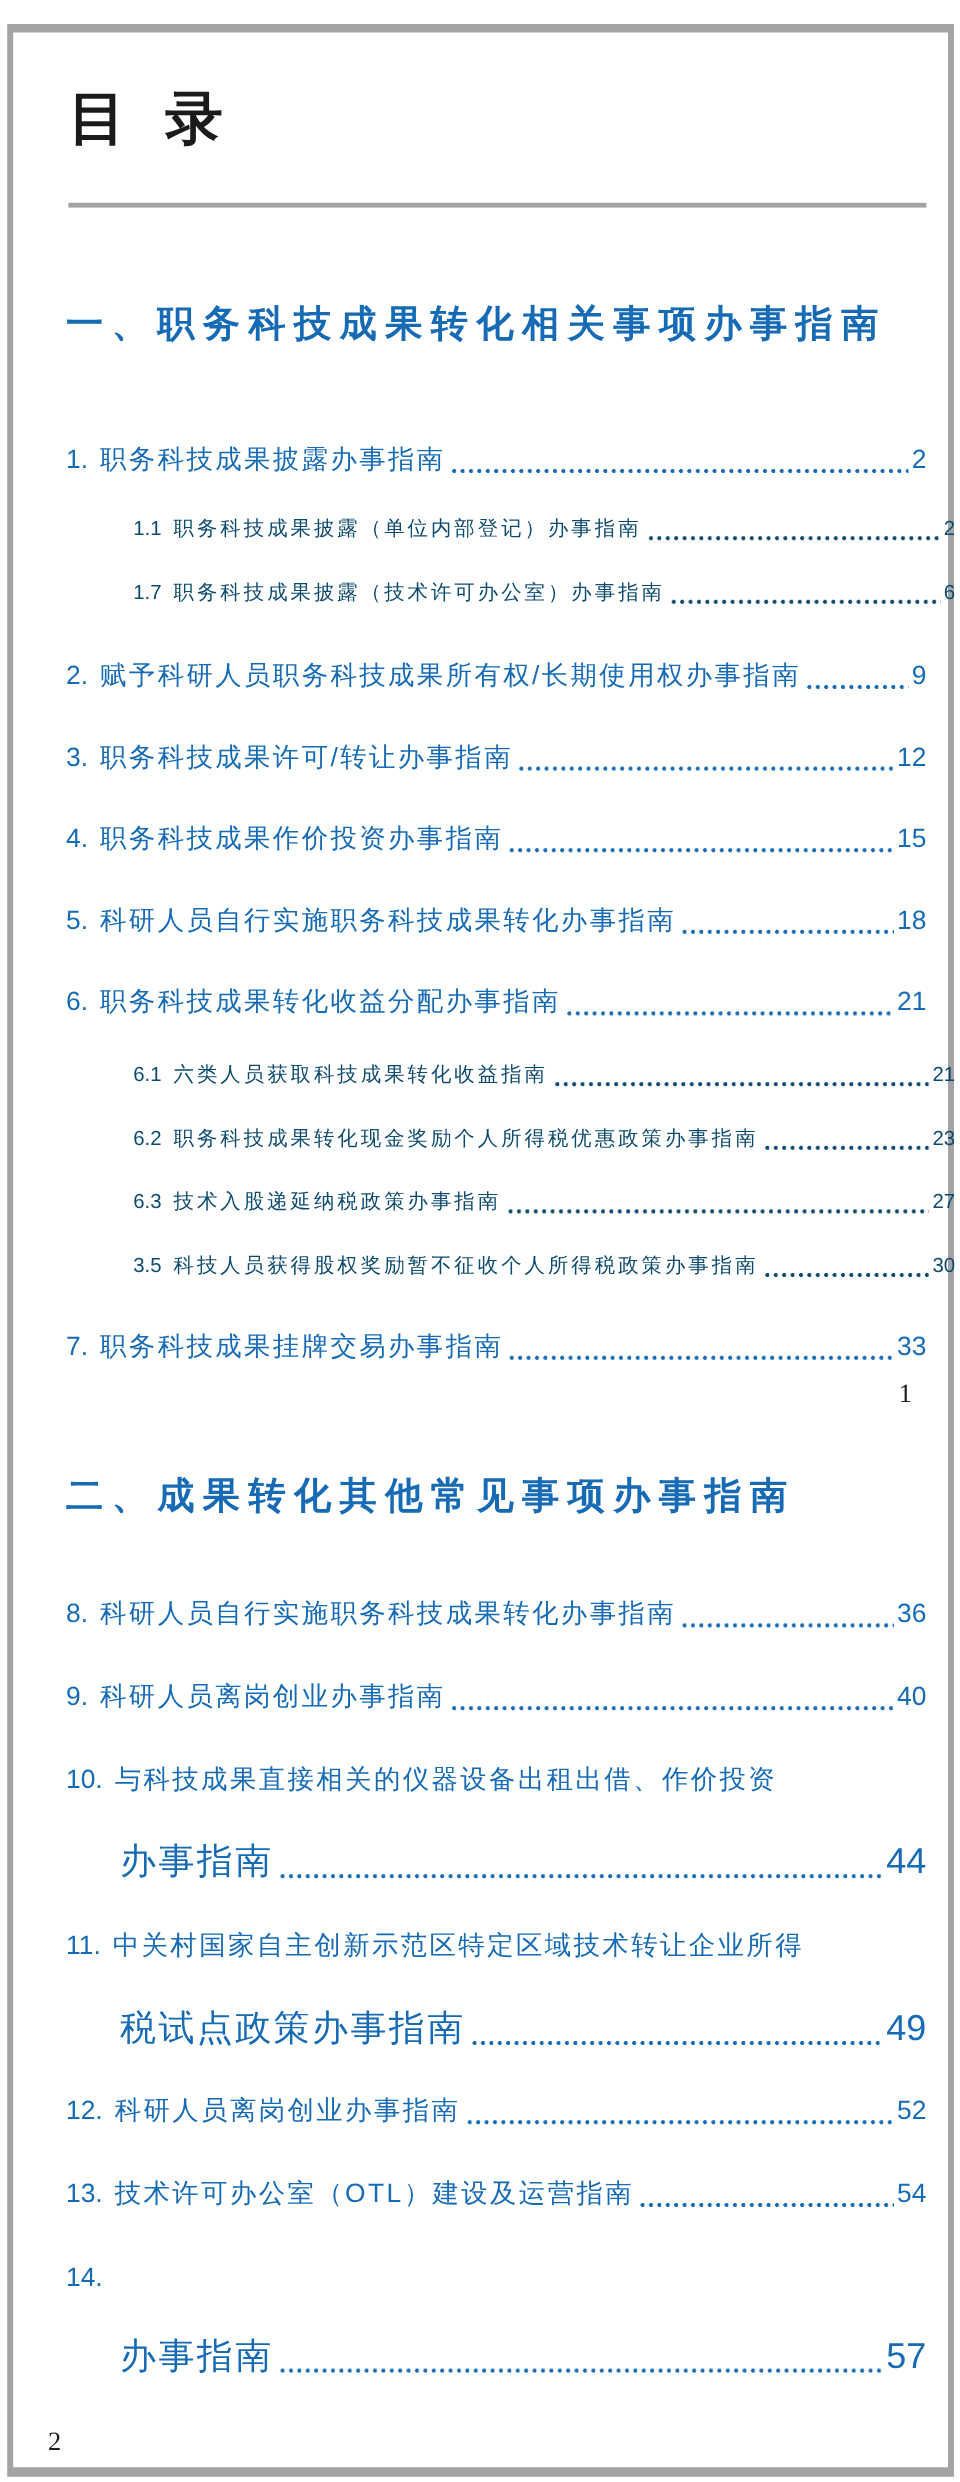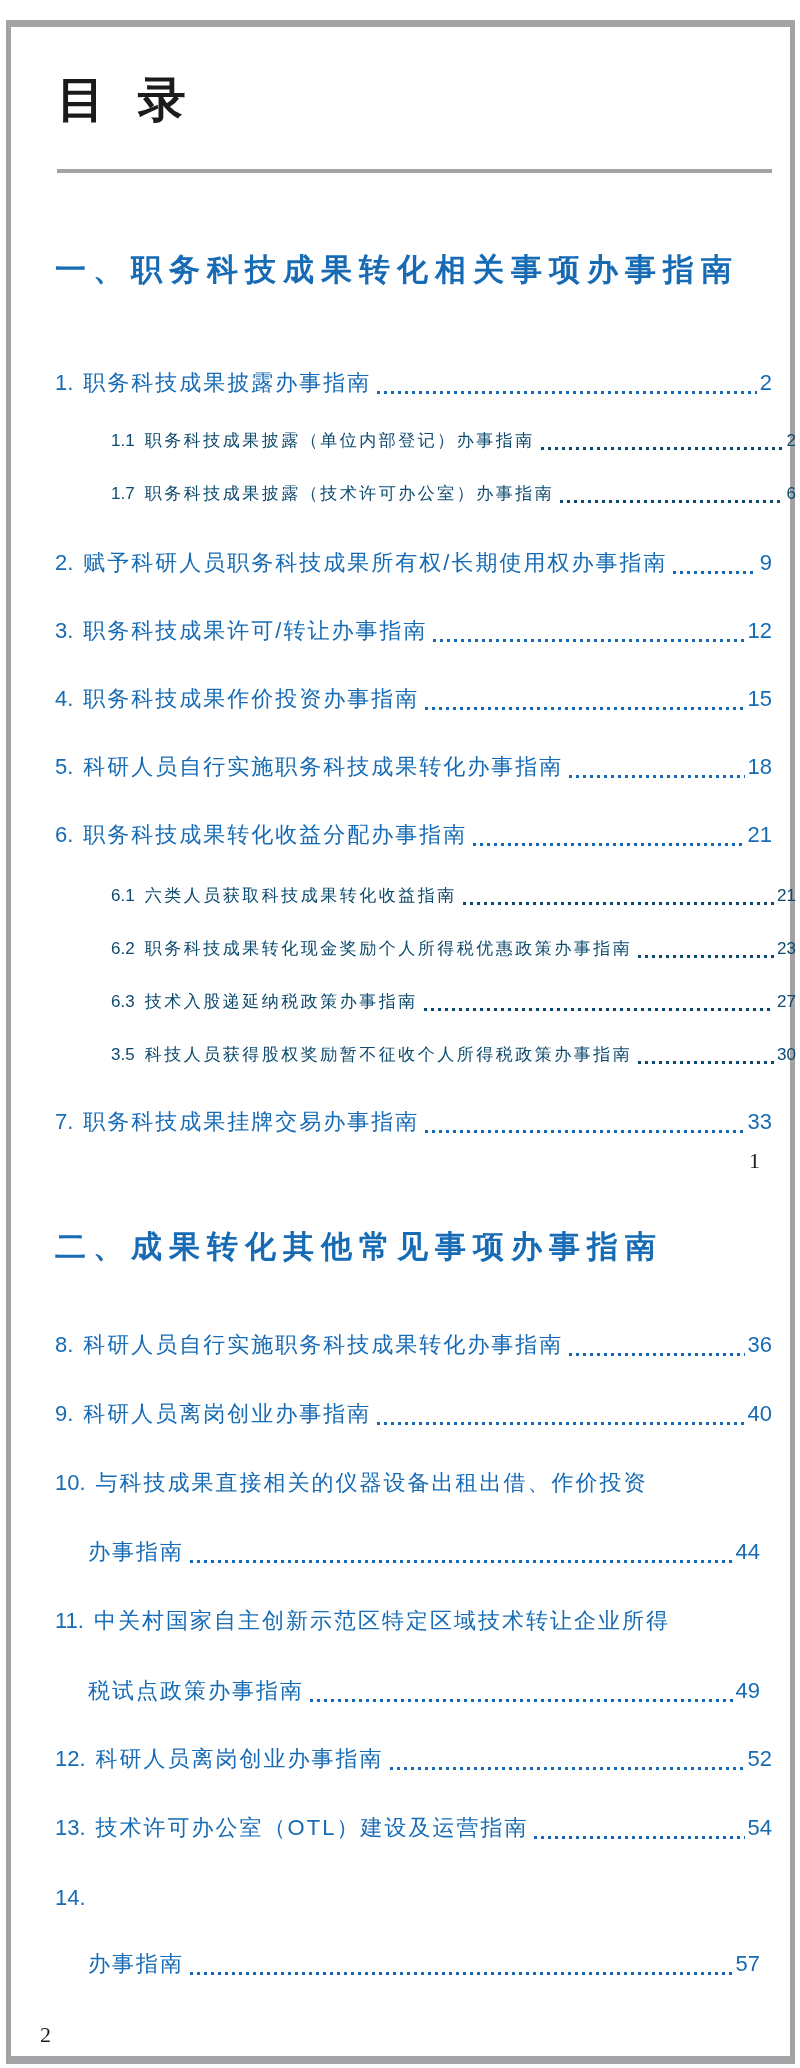--- a/index.html
+++ b/index.html
@@ -34,21 +34,21 @@
     font-size:31px;font-weight:bold;line-height:46px;
     color:var(--blue,#176bb4);
     letter-spacing:7px;white-space:nowrap;
   }
   .row{
     position:absolute;display:flex;align-items:baseline;
     left:55px;width:717px;white-space:nowrap;
   }
   .row.main{font-size:22px;line-height:28px;color:var(--blue,#176bb4);letter-spacing:2px;}
   .row.sub{left:87px;width:685px;font-size:17px;line-height:24px;color:#0c4a6e;letter-spacing:2.5px;margin-left:24px;}
-  .row.cont{left:88px;width:672px;font-size:22px;line-height:28px;color:var(--blue,#176bb4);letter-spacing:2px;}
+  .row.cont{left:100px;width:672px;font-size:30px;line-height:28px;color:var(--blue,#176bb4);letter-spacing:2px;}
   .num{margin-right:10px;letter-spacing:0;}
   .leader{flex:1;position:relative;min-width:14px;margin:0 3px 0 5px;}
   .leader::after{
     content:"";position:absolute;left:0;right:0;top:60%;height:5px;
     background-image:radial-gradient(circle at 2.5px 2.5px, currentColor 1.5px, transparent 1.9px);
     background-size:7px 5px;background-repeat:repeat-x;
   }
   .pg{letter-spacing:0;}
   .folio{
     position:absolute;

